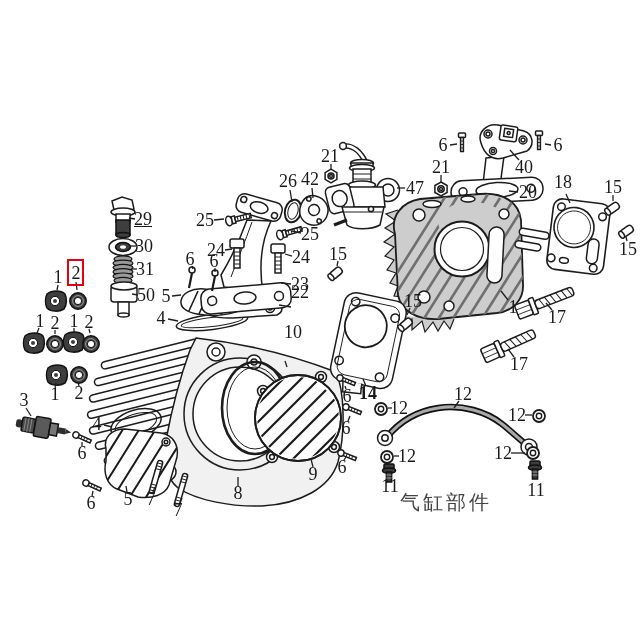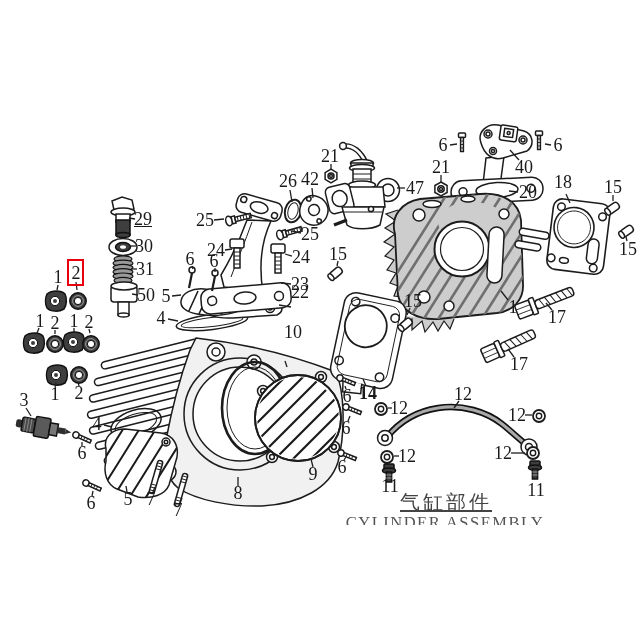--- a/index.html
+++ b/index.html
@@ -8,21 +8,21 @@
   svg{position:absolute;left:0;top:0;}
   .s{stroke:#1c1c1c;fill:none;}
   .w{fill:#ffffff;stroke:#1c1c1c;}
   .g1{fill:#f1f1f1;stroke:#1c1c1c;}
   .g2{fill:#cdcdcd;stroke:#1c1c1c;}
   .dk{fill:#3e3e3e;stroke:#111111;}
   .callout{position:absolute;transform:translate(-50%,-50%);font-size:18px;color:#1a1a1a;
            line-height:1;white-space:nowrap;}
   #highlight-box{position:absolute;border:2px solid #e8000f;box-sizing:border-box;}
   #title-zh{position:absolute;left:446px;top:489px;transform:translateX(-50%);
-            font-size:20px;letter-spacing:3px;color:#444;white-space:nowrap;text-decoration:underline;}
+            font-size:20px;letter-spacing:3px;color:#444;white-space:nowrap;}
   #title-en-clip{position:absolute;left:340px;top:516px;width:210px;height:9px;overflow:hidden;}
   #title-en{font-size:16.5px;letter-spacing:1.5px;color:#555;white-space:nowrap;
             text-align:center;line-height:13px;}
 </style>
 </head>
 <body>
 
 <div id="canvas">
 
 <svg width="640" height="640" viewBox="0 0 640 640">
@@ -594,17 +594,14 @@
       <span class="callout" style="left: 517px; top: 415px;">12</span>
       <span class="callout" style="left: 407px; top: 456px;">12</span>
       <span class="callout" style="left: 503px; top: 453px;">12</span>
       <span class="callout" style="left: 390px; top: 486px;">11</span>
       <span class="callout" style="left: 536px; top: 490px;">11</span>
     </div>
 
 <div id="highlight-box" style="left: 67px; top: 259px; width: 17px; height: 27px; border-color: rgb(232, 0, 15);"></div>
 
 <div id="title-zh">气缸部件</div>
-<div id="title-en-clip">
-  <div id="title-en">CYLINDER ASSEMBLY</div>
+
 </div>
 
-</div>
-
 </body></html>

